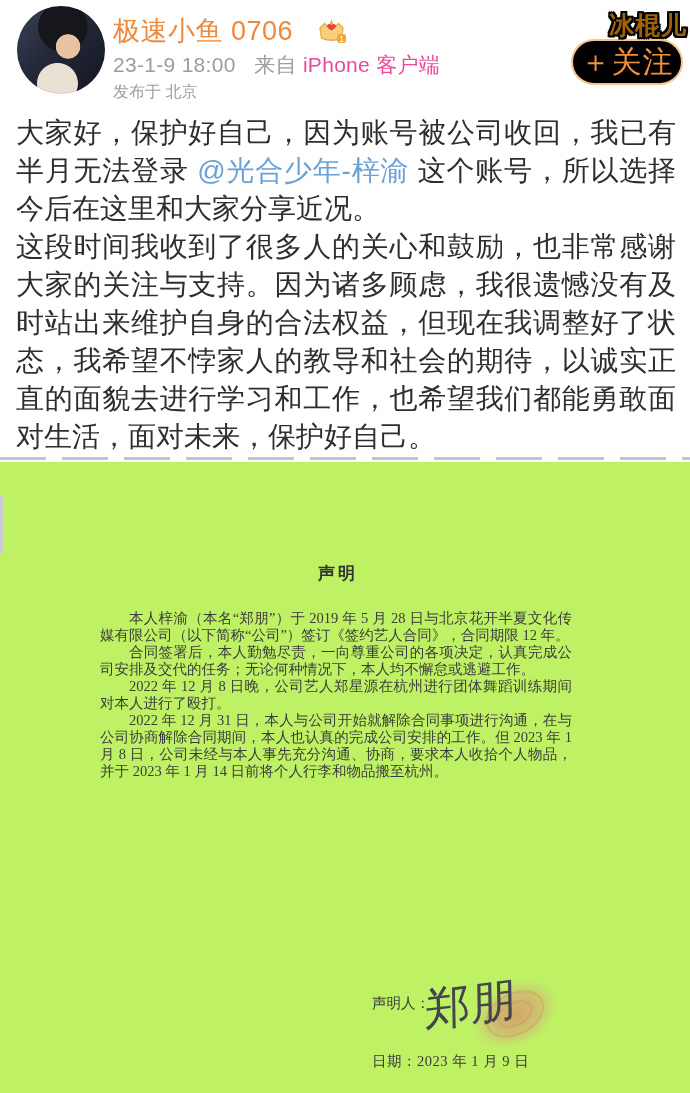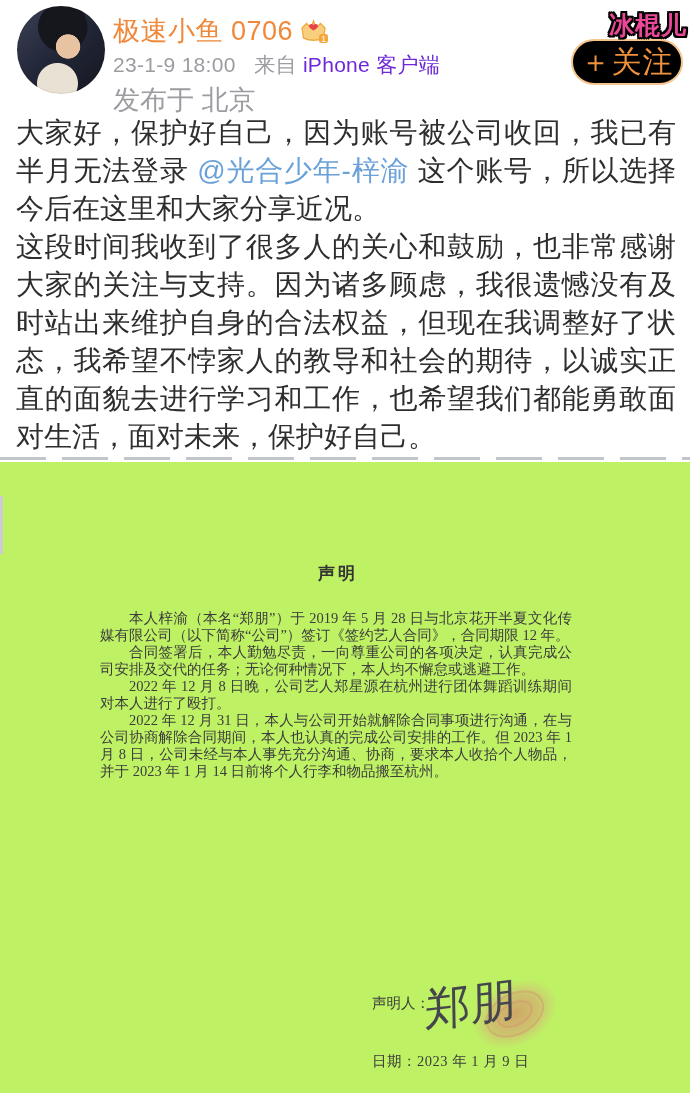--- a/index.html
+++ b/index.html
@@ -11,34 +11,34 @@
   .header{position:absolute;left:0;top:0;width:690px;height:116px;}
   .avatar{
     position:absolute;left:17px;top:6px;width:88px;height:88px;border-radius:50%;
     background:
       radial-gradient(circle at 46% 88%, #e9e1d3 0 22%, rgba(0,0,0,0) 23%),
       radial-gradient(circle at 58% 46%, #e7c3a1 0 17%, rgba(0,0,0,0) 18%),
       radial-gradient(circle at 52% 24%, #16161d 0 30%, rgba(0,0,0,0) 31%),
       linear-gradient(135deg,#3c4256 0%,#23283a 45%,#15161f 100%);
     box-shadow:inset 0 0 0 1px rgba(0,0,0,.08);
   }
-  .name-row{position:absolute;left:113px;top:13px;display:flex;align-items:center;gap:5px;}
+  .name-row{position:absolute;left:113px;top:13px;display:flex;align-items:center;gap:23px;}
   .username{font-size:27px;color:#f0883a;letter-spacing:.5px;}
   .badge{width:31px;height:28px;display:inline-block;}
   .time-row{position:absolute;left:113px;top:51px;font-size:21px;color:#9c9ca1;letter-spacing:.3px;}
-  .client-link{color:#6d28d9;}
-  .loc-row{position:absolute;left:113px;top:82px;font-size:27px;color:#9c9ca1;}
+  .client-link{color:#ec4899;}
+  .loc-row{position:absolute;left:113px;top:82px;font-size:16px;color:#9c9ca1;}
   .follow-btn{
     position:absolute;right:7px;top:11px;width:112px;height:46px;box-sizing:border-box;
     border:2px solid #f5c48d;border-radius:24px;background:#000000;
     color:#f0923c;font-size:30px;display:flex;align-items:center;justify-content:center;
     letter-spacing:1px;cursor:pointer;margin-top:28px;
   }
   .watermark{
-    position:absolute;right:3px;top:9px;z-index:9;font-size:25px;font-weight:900;color:#ec4899;
+    position:absolute;right:3px;top:9px;z-index:9;font-size:25px;font-weight:900;color:#a16207;
     letter-spacing:1px;
     text-shadow:-2px 0 #000,2px 0 #000,0 -2px #000,0 2px #000,
       -2px -2px #000,2px 2px #000,-2px 2px #000,2px -2px #000;
   }
   
   .post-text{
     position:absolute;left:16px;top:114px;width:660px;
     font-size:28px;line-height:38px;color:#2e2e2e;text-align:justify;
   }
   .post-text p{margin:0;}

